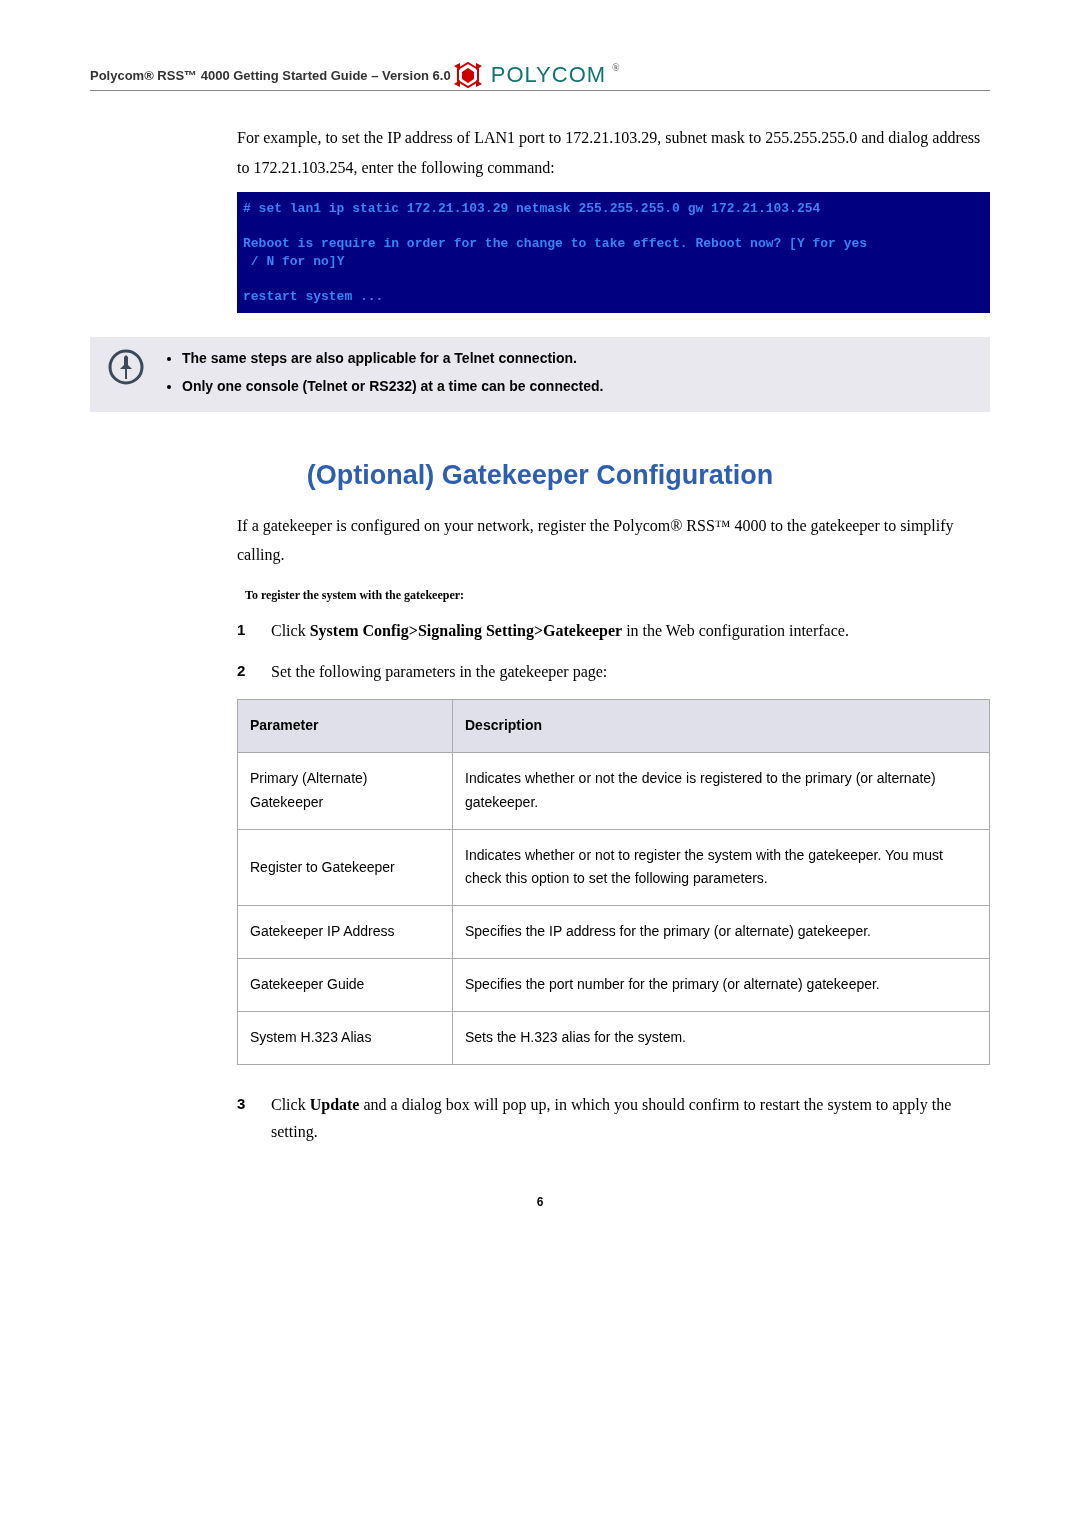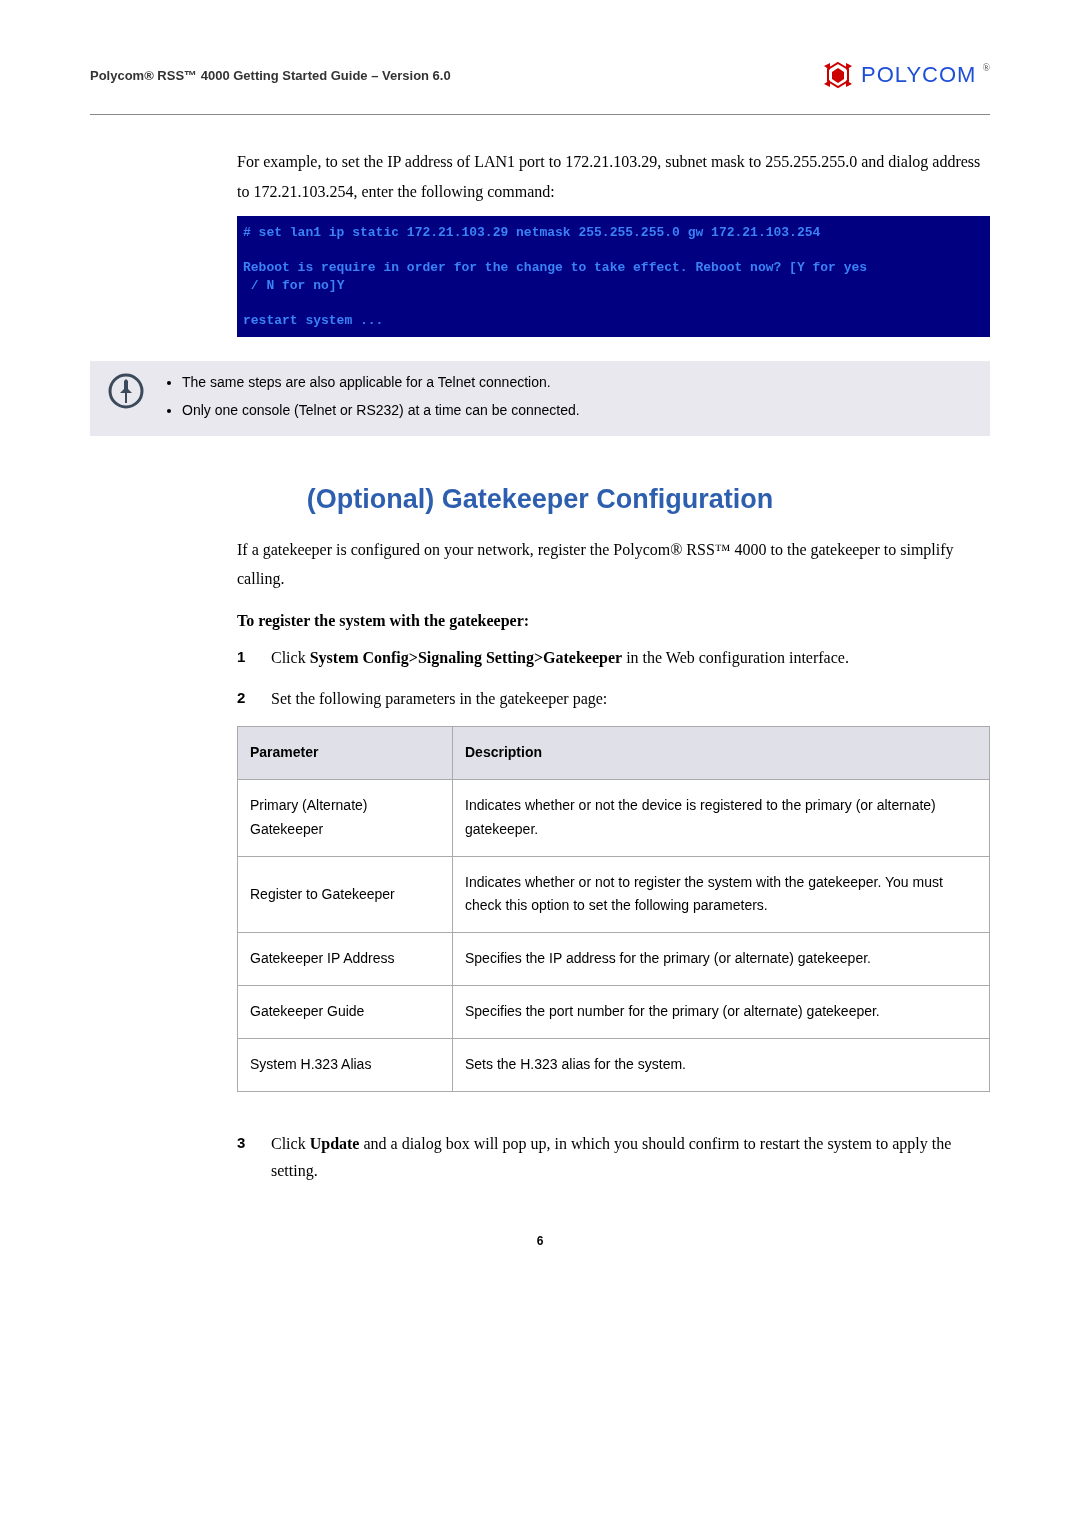--- a/index.html
+++ b/index.html
@@ -8,42 +8,42 @@
     background: #ffffff;
     font-family: "Book Antiqua", Palatino, Georgia, serif;
     color: #000;
     width: 1080px;
   }
   .page {
     padding: 60px 90px 40px 90px;
   }
   .header {
     display: flex;
-    justify-content: space-between;
+    justify-content: flex-start;
     align-items: center;
     border-bottom: 1px solid #888;
-    padding-bottom: 24px;
+    padding-bottom: 0;
     margin-bottom: 32px;
   }
   .header-title {
     font-family: "Trebuchet MS", Arial, sans-serif;
     font-size: 13px;
     font-weight: bold;
     color: #333;
   }
   .brand-wrap {
     display: flex;
     align-items: center;
     gap: 6px;
   }
   .brand-text {
     font-family: "Trebuchet MS", Arial, sans-serif;
     font-size: 22px;
     letter-spacing: 1px;
-    color: #1d4ed8;
+    color: #0f766e;
   }
   .brand-reg {
     font-size: 10px;
     color: #555;
     position: relative;
     top: -8px;
   }
   .content {
     margin-left: 147px;
   }
@@ -80,32 +80,33 @@
   }
   .note-list {
     margin: 0;
     padding-left: 24px;
     font-family: Arial, Helvetica, sans-serif;
     font-size: 14px;
     line-height: 1.65;
   }
   .note-list li {
     margin-bottom: 4px;
+    font-weight: bold;
   }
   .section-heading {
     font-family: "Trebuchet MS", Arial, sans-serif;
     font-size: 27px;
     color: #2d5fae;
     margin: 0 0 20px 0;
     text-align: center;
   }
   .sub-heading {
     font-weight: bold;
-    font-size: 16px;
-    margin: 18px 0 14px 0;
+    font-size: 12px;
+    margin: 18px 0 14px 8px;
   }
   .numlist {
     list-style: none;
     padding: 0;
     margin: 0;
   }
   .numlist li {
     display: flex;
     align-items: flex-start;
     margin-bottom: 14px;
@@ -117,21 +118,21 @@
     font-weight: bold;
     font-size: 15px;
     min-width: 34px;
   }
   .param-table {
     border-collapse: collapse;
     width: 100%;
     font-family: Arial, Helvetica, sans-serif;
     font-size: 14px;
     margin-top: 4px;
-    margin-bottom: 38px;
+    margin-bottom: 26px;
   }
   .param-table th, .param-table td {
     border: 1px solid #aaa;
     text-align: left;
     padding: 14px 12px;
     vertical-align: middle;
     line-height: 1.7;
   }
   .param-table th {
     background: #e0e0e8;

